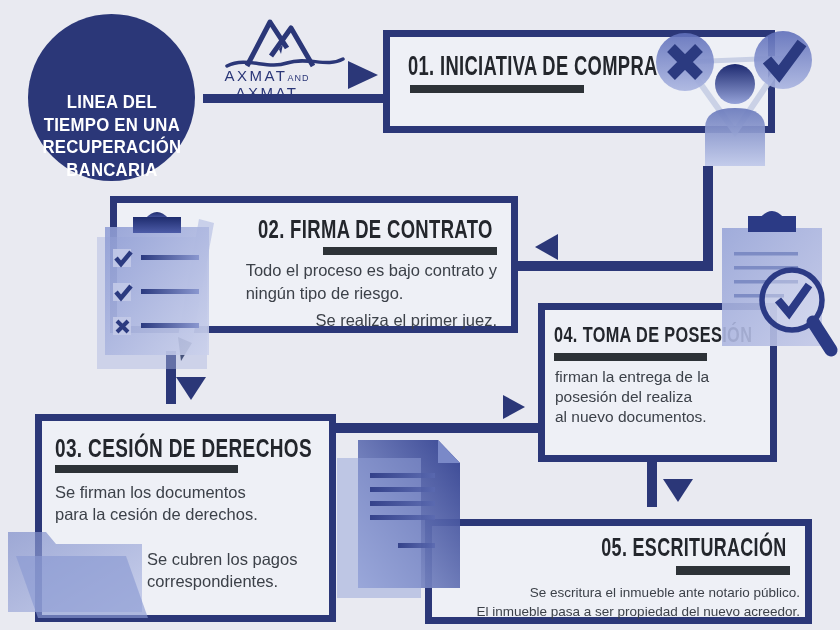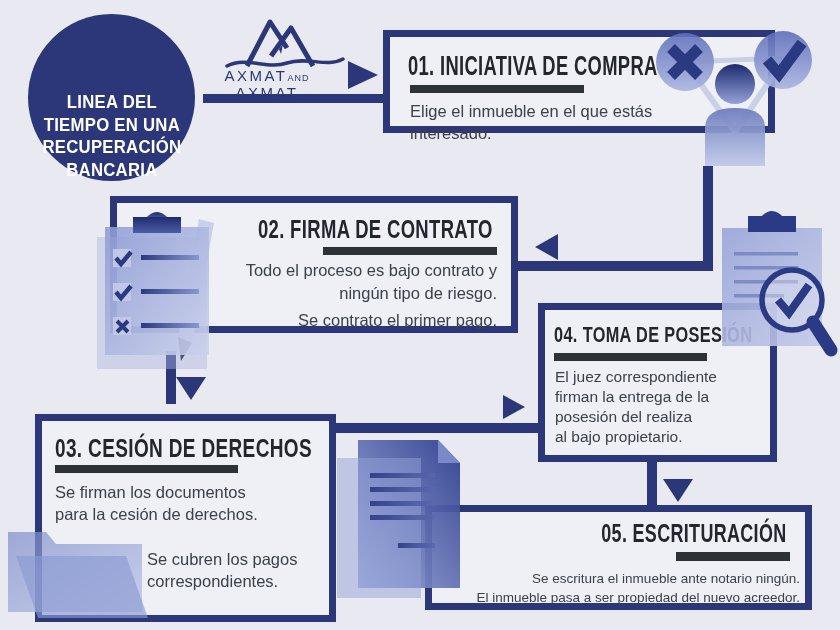--- a/index.html
+++ b/index.html
@@ -76,24 +76,20 @@
 
   <div class="conn" style="left:314px;top:423px;width:226px;height:10px"></div>
   <div class="tri tri-right-sm" style="left:503px;top:395px"></div>
 
   <div class="conn" style="left:647px;top:460px;width:10px;height:47px"></div>
   <div class="tri tri-down" style="left:663px;top:479px"></div>
 
   <div class="box" style="left:383px;top:30px;width:392px;height:103px">
     <div class="t-title ol" style="left:18px;top:16px;font-size:27px;transform:scaleX(.68)">01. INICIATIVA DE COMPRA</div>
     <div class="bar" style="left:20px;top:48px;width:174px;height:8px"></div>
-    <div class="body-text" style="left:20px;top:63px;font-size:16.5px;line-height:1.35">
-      <div>Elige el inmueble en el que estás</div>
-      <div>interesado.</div>
-    </div>
   </div>
 
   <svg class="icon" style="left:648px;top:24px" width="165" height="142" viewBox="0 0 165 142">
     <defs>
       <linearGradient id="gCir" x1="0" y1="0" x2="0" y2="1">
         <stop offset="0" stop-color="#5f6fba"></stop>
           <stop offset="1" stop-color="#a9b4e0"></stop>
       </linearGradient>
       <linearGradient id="gHead" x1="0" y1="0" x2="0" y2="1">
         <stop offset="0" stop-color="#1d2a70"></stop>
@@ -110,26 +106,26 @@
     <circle cx="87" cy="60" r="20" fill="url(#gHead)"></circle>
     <circle cx="37" cy="38" r="29" fill="url(#gCir)" opacity=".9"></circle>
     <path d="M23,24 L51,52 M51,24 L23,52" stroke="#2b3a80" stroke-width="11"></path>
     <circle cx="135" cy="36" r="29" fill="url(#gCir)" opacity=".9"></circle>
     <path d="M119,36 L131,50 L154,19" fill="none" stroke="#2b3a80" stroke-width="11"></path>
   </svg>
 
   <div class="box" style="left:110px;top:196px;width:408px;height:137px">
     <div class="t-title or" style="right:18px;top:13px;font-size:26px;transform:scaleX(.71)">02. FIRMA DE CONTRATO</div>
     <div class="bar" style="right:14px;top:44px;width:174px;height:8px"></div>
-    <div class="body-text" style="right:14px;top:56px;font-size:16.5px;line-height:1.4;text-align:right">
+    <div class="body-text" style="right:14px;top:56px;font-size:16.5px;line-height:1.4;text-align:left">
       <div>Todo el proceso es bajo contrato y</div>
       <div>ningún tipo de riesgo.</div>
     </div>
     <div class="body-text" style="right:14px;top:108px;font-size:16.5px;text-align:right">
-      <div>Se contrato el primer pago.</div>
+      <div>Se realiza el primer juez.</div>
     </div>
   </div>
 
   <svg class="icon" style="left:93px;top:203px" width="138" height="172" viewBox="0 0 138 172">
     <defs>
       <linearGradient id="gBoard" x1="0" y1="0" x2="1" y2="1">
         <stop offset="0" stop-color="#8e9cd4"></stop>
           <stop offset="1" stop-color="#ccd2ec"></stop>
       </linearGradient>
       <linearGradient id="gClip" x1="0" y1="0" x2="0" y2="1">
@@ -181,24 +177,23 @@
       </linearGradient>
     </defs>
     <path d="M8,12 L46,12 L56,24 L142,24 L142,92 L8,92 Z" fill="url(#gFold)" opacity=".7"></path>
     <polygon points="16,36 126,36 148,98 38,98" fill="#8b9ad3" opacity=".65"></polygon>
   </svg>
 
   <div class="box" style="left:538px;top:303px;width:239px;height:159px">
     <div class="t-title ol" style="left:9px;top:14px;font-size:22px;transform:scaleX(.74)">04. TOMA DE POSESIÓN</div>
     <div class="bar" style="left:9px;top:43px;width:153px;height:8px"></div>
     <div class="body-text" style="left:10px;top:57px;font-size:15.5px;line-height:1.3">
-      <div>El juez correspondiente</div>
       <div>firman la entrega de la</div>
       <div>posesión del realiza</div>
-      <div>al bajo propietario.</div>
+      <div>al nuevo documentos.</div>
     </div>
   </div>
 
   <svg class="icon" style="left:714px;top:200px" width="128" height="176" viewBox="0 0 128 176">
     <defs>
       <linearGradient id="gBoard2" x1="0" y1="0" x2="1" y2="1">
         <stop offset="0" stop-color="#98a5d8"></stop>
           <stop offset="1" stop-color="#c3c9e8"></stop>
       </linearGradient>
     </defs>
@@ -207,25 +202,25 @@
     <rect x="34" y="16" width="48" height="16" fill="#2b3a85"></rect>
     <rect x="20" y="52" width="64" height="3.5" fill="#6e7dbb" opacity=".75"></rect>
     <rect x="20" y="66" width="64" height="3.5" fill="#6e7dbb" opacity=".75"></rect>
     <rect x="20" y="80" width="64" height="3.5" fill="#6e7dbb" opacity=".75"></rect>
     <rect x="20" y="94" width="50" height="3.5" fill="#6e7dbb" opacity=".75"></rect>
     <circle cx="78" cy="100" r="30" fill="#e6e9f5" fill-opacity=".4" stroke="#2b3a85" stroke-width="5.5"></circle>
     <path d="M64,100 L75,113 L95,85" fill="none" stroke="#2b3a85" stroke-width="8"></path>
     <line x1="99" y1="122" x2="117" y2="150" stroke="#2b3a85" stroke-width="13" stroke-linecap="round"></line>
   </svg>
 
-  <div class="box" style="left:425px;top:505px;width:387px;height:105px">
+  <div class="box" style="left:425px;top:519px;width:387px;height:105px">
     <div class="t-title or" style="right:18px;top:8px;font-size:26px;transform:scaleX(.69)">05. ESCRITURACIÓN</div>
     <div class="bar" style="right:15px;top:40px;width:114px;height:9px"></div>
     <div class="body-text" style="right:5px;top:58px;font-size:13.5px;line-height:1.4;text-align:right">
-      <div>Se escritura el inmueble ante notario ningún.</div>
+      <div>Se escritura el inmueble ante notario público.</div>
       <div>El inmueble pasa a ser propiedad del nuevo acreedor.</div>
     </div>
   </div>
 
   <svg class="icon" style="left:330px;top:437px" width="150" height="162" viewBox="0 0 150 162">
     <defs>
       <linearGradient id="gDoc" x1="1" y1="0" x2="0" y2="1">
         <stop offset="0" stop-color="#2b3a8c"></stop>
           <stop offset="1" stop-color="#9aa8da"></stop>
       </linearGradient>

